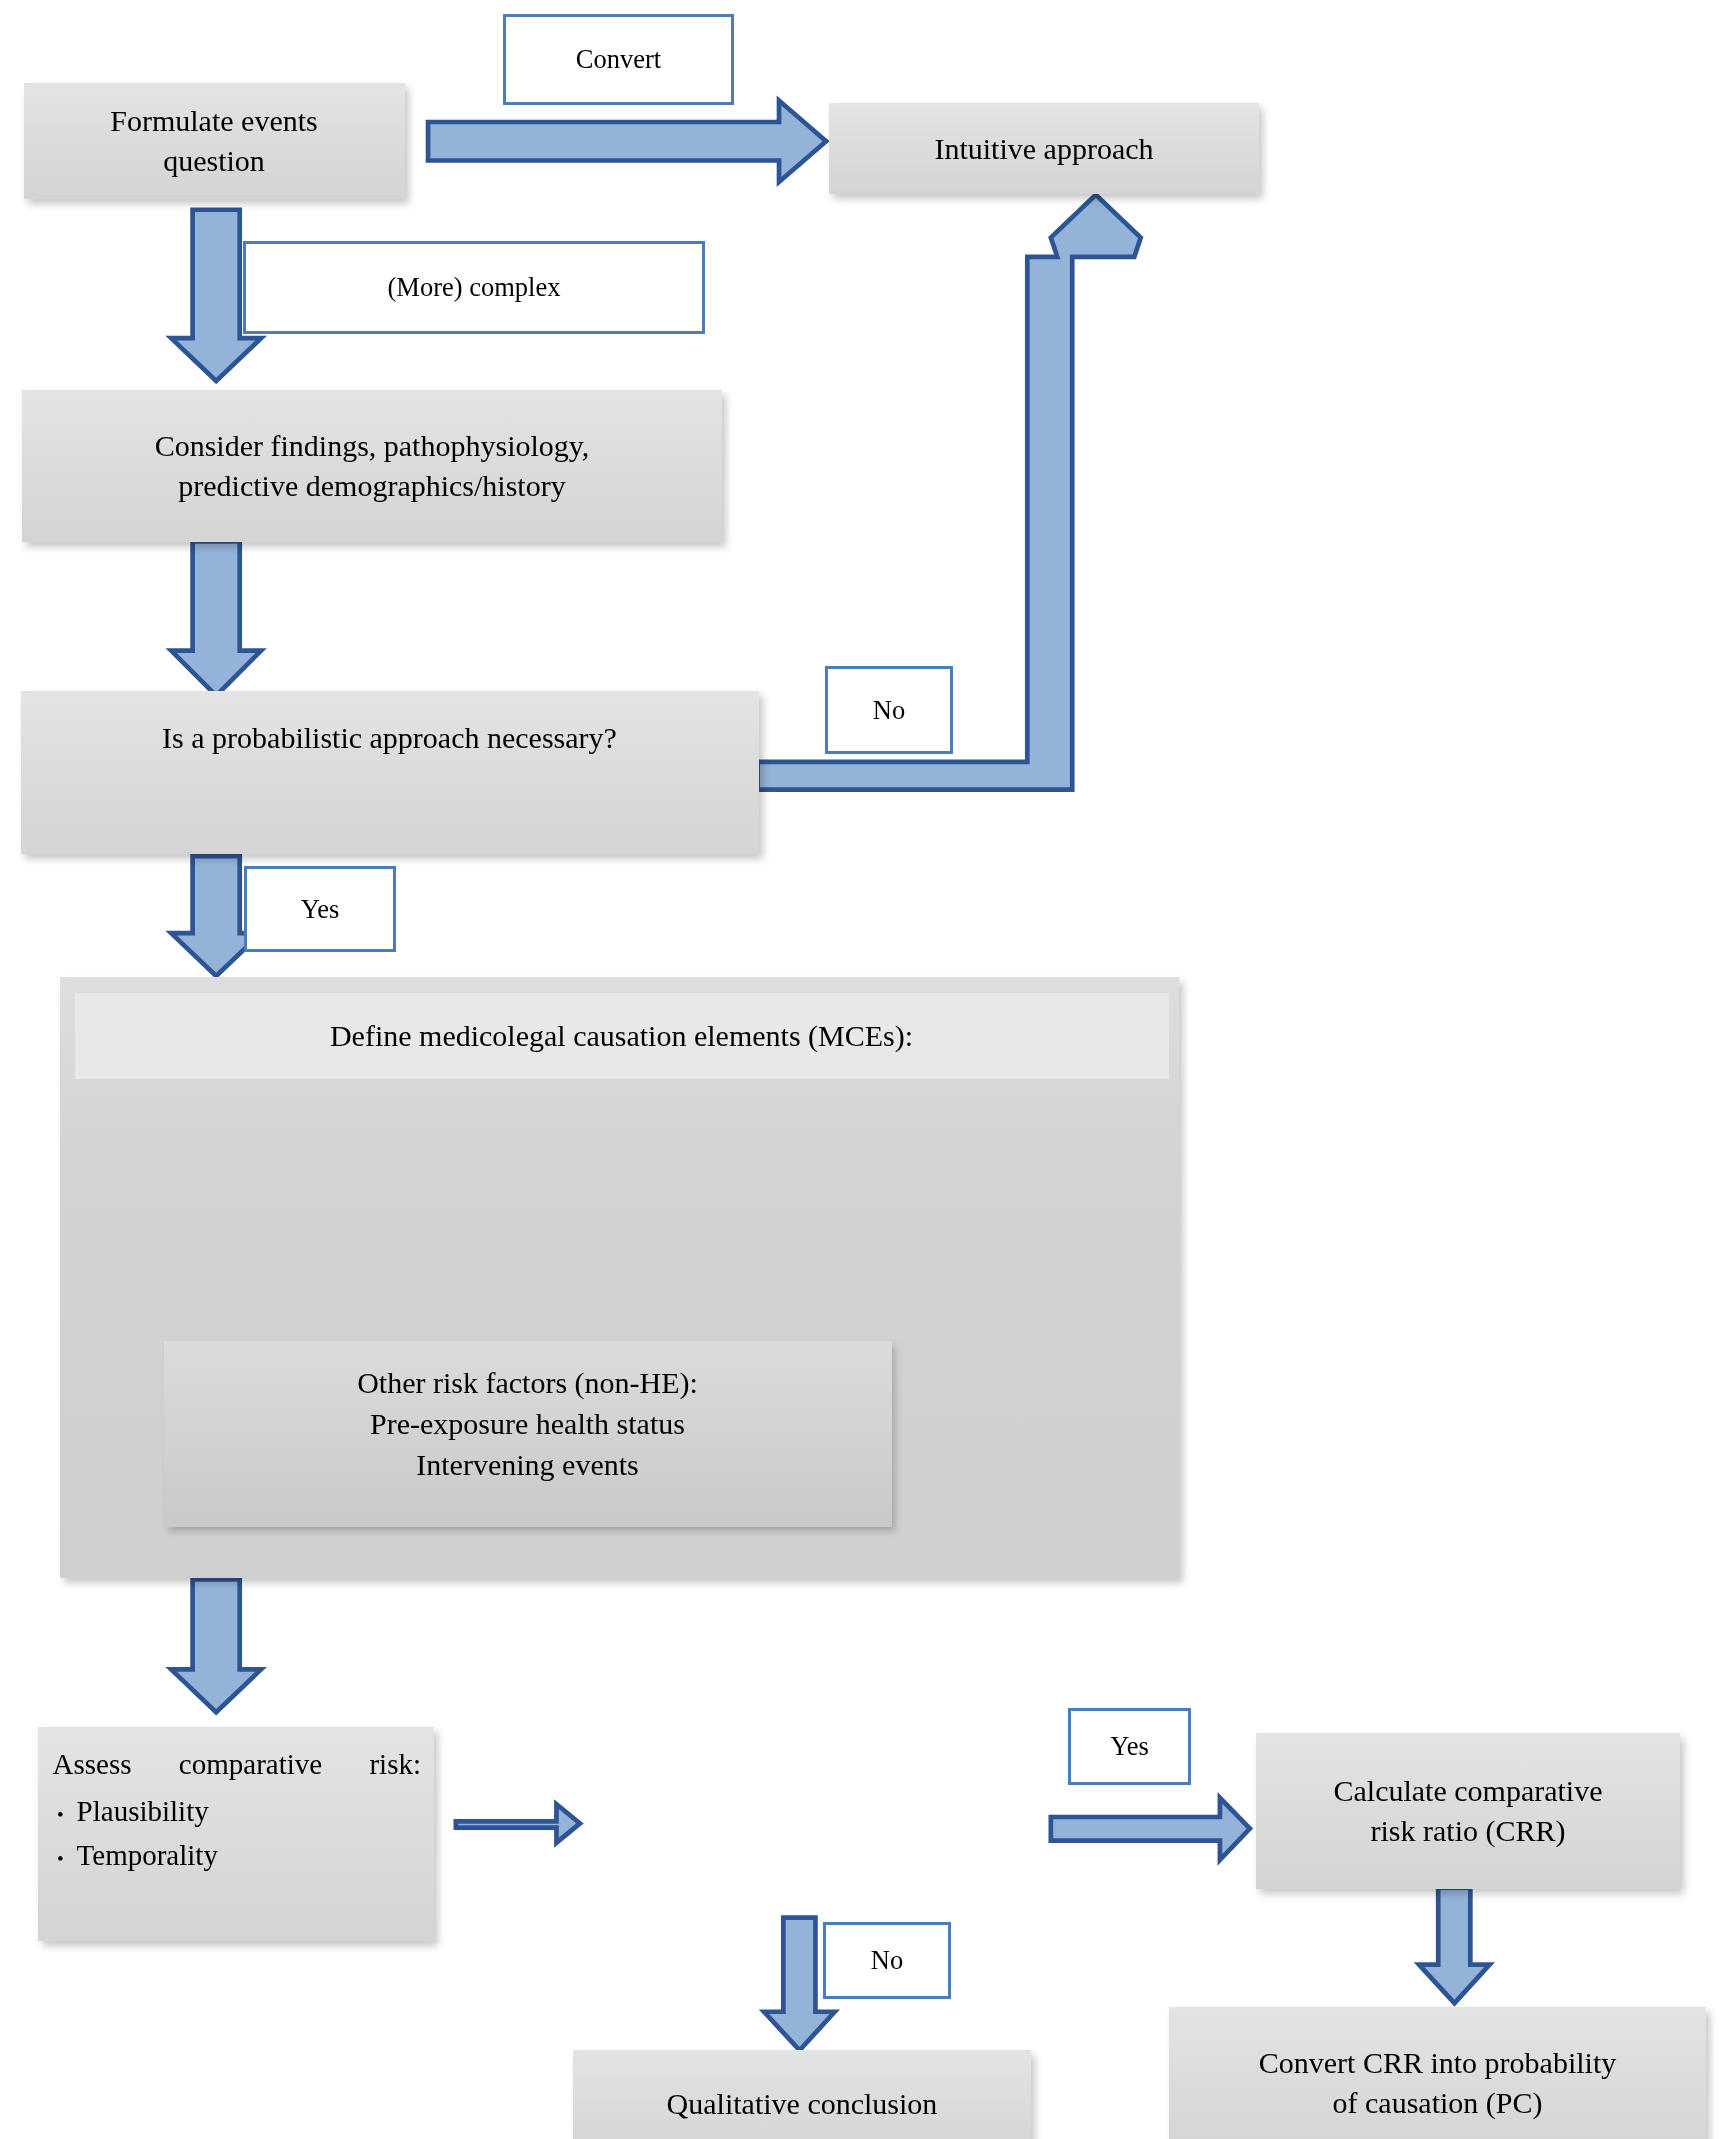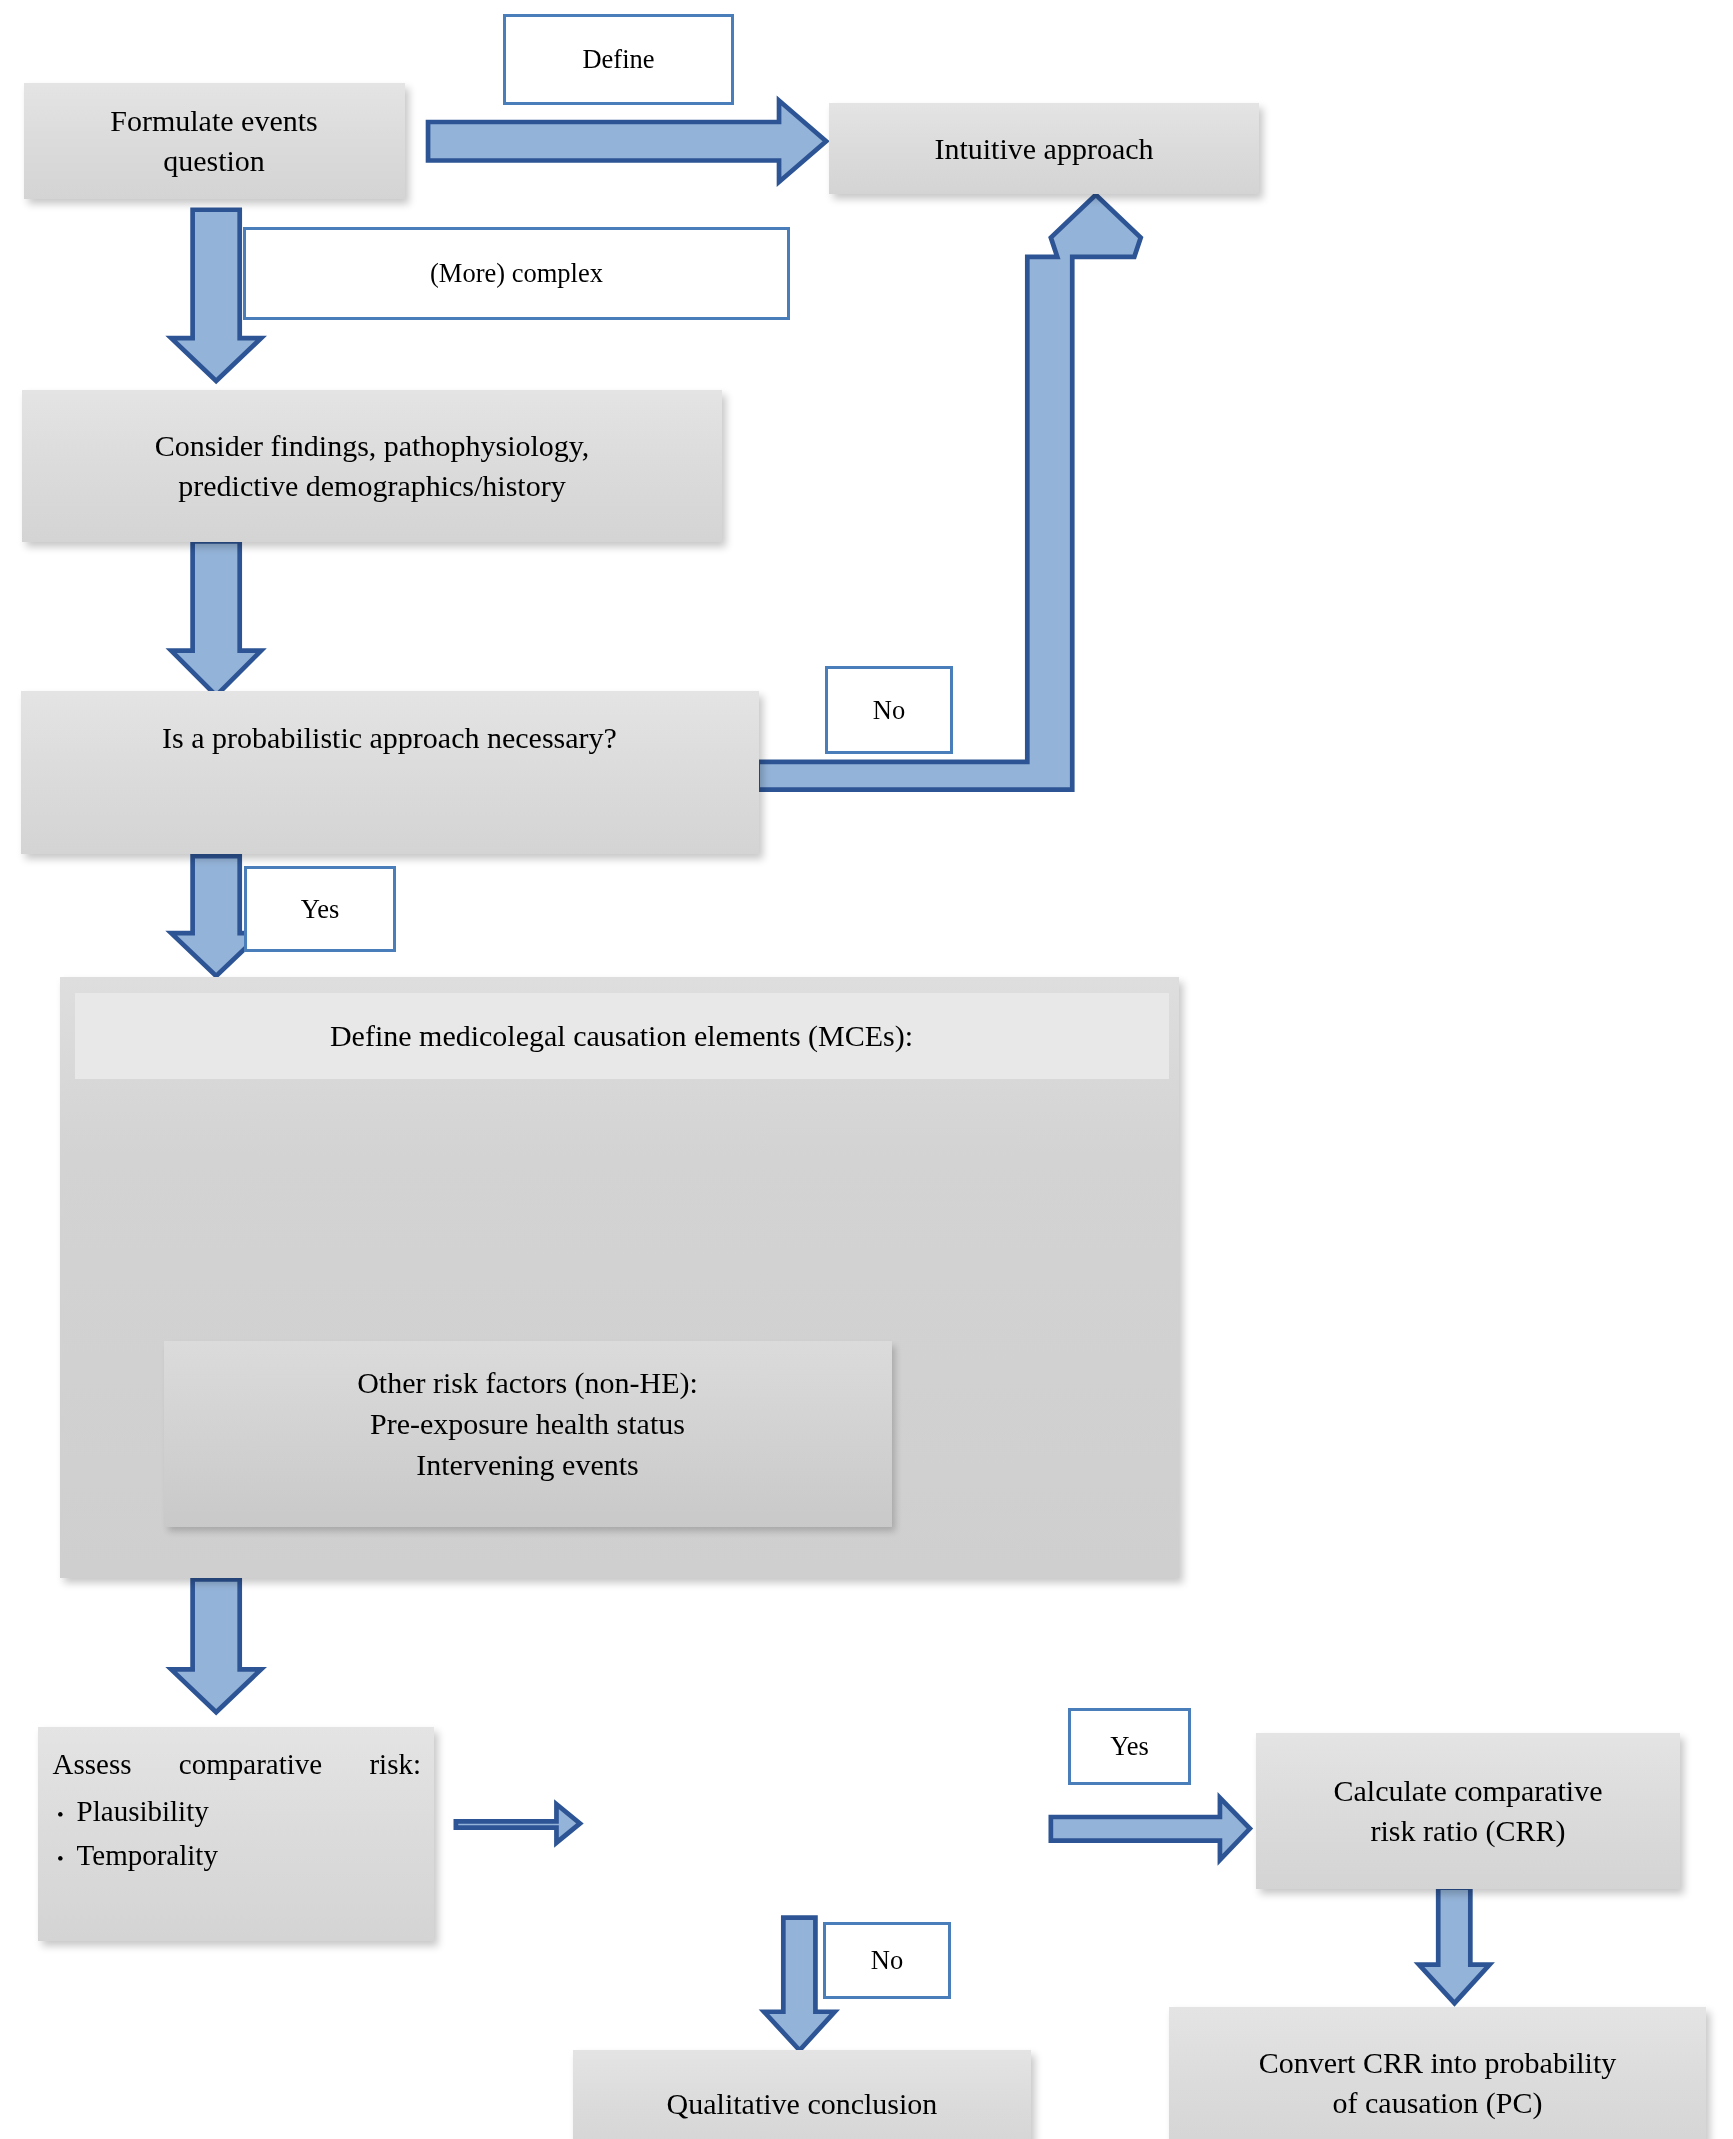--- a/index.html
+++ b/index.html
@@ -120,24 +120,24 @@
     <polygon class="arrowshape" points="1065,4255 1300,4255 1300,4215 1355,4260 1300,4305 1300,4270 1065,4270"></polygon>
 
     <polygon class="arrowshape" points="2455,4245 2850,4245 2850,4200 2920,4272 2850,4345 2850,4300 2455,4300"></polygon>
 
     <polygon class="arrowshape" points="1830,4480 1905,4480 1905,4700 1950,4700 1868,4790 1785,4700 1830,4700"></polygon>
 
     <polygon class="arrowshape" points="3360,4410 3435,4410 3435,4590 3480,4590 3398,4680 3315,4590 3360,4590"></polygon>
   </svg>
 
   <div class="lbox" style="left:503px;top:13.7px;width:231px;height:91px;font-size:26.5px;">
-    <span>Define</span>
-  </div>
-
-  <div class="lbox" style="left:243px;top:227px;width:547px;height:93px;font-size:26.5px;">
+    <span>Convert</span>
+  </div>
+
+  <div class="lbox" style="left:243px;top:241px;width:462px;height:93px;font-size:26.5px;">
     <span>(More) complex</span>
   </div>
 
   <div class="lbox" style="left:825px;top:666px;width:128px;height:88px;font-size:26.5px;">
     <span>No</span>
   </div>
 
   <div class="lbox" style="left:244px;top:866px;width:152px;height:86px;font-size:26.5px;">
     <span>Yes</span>
   </div>

